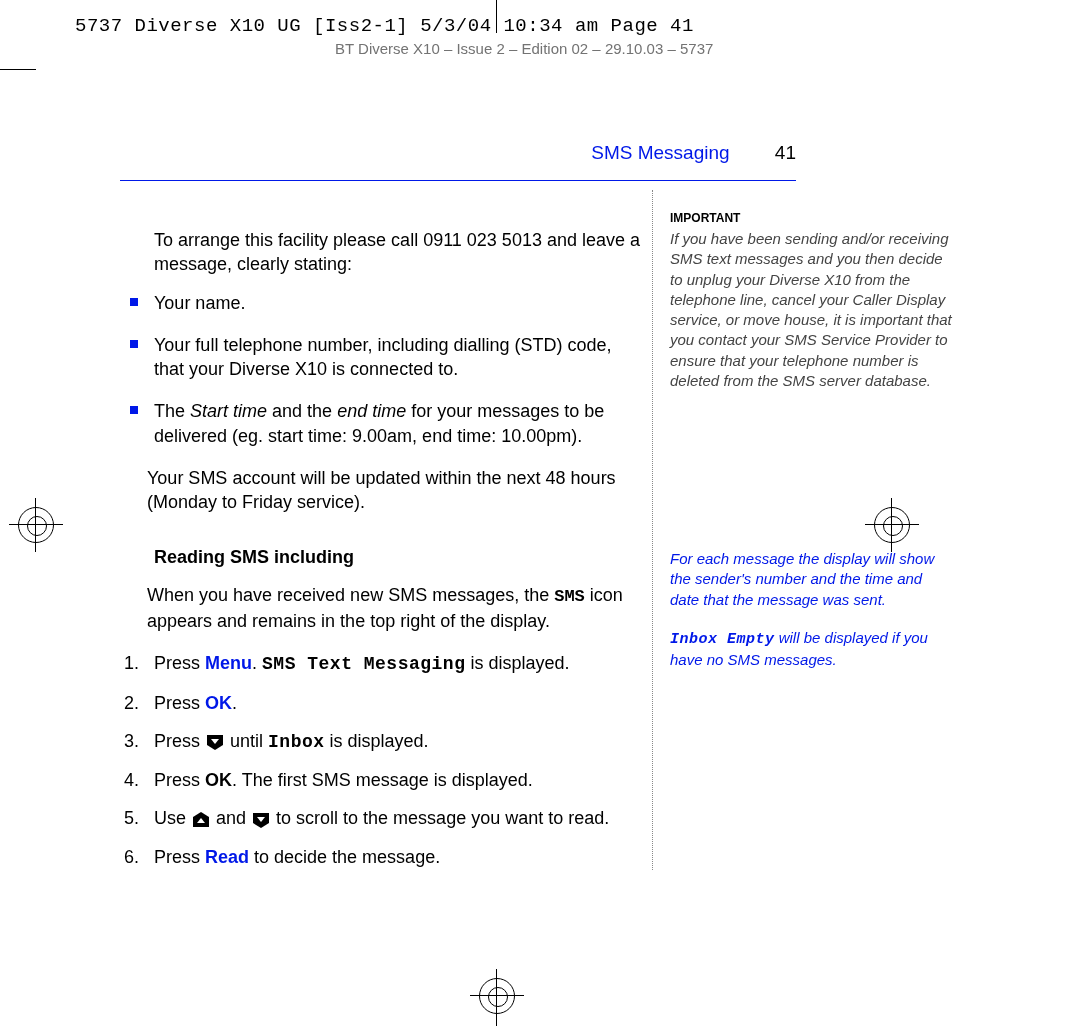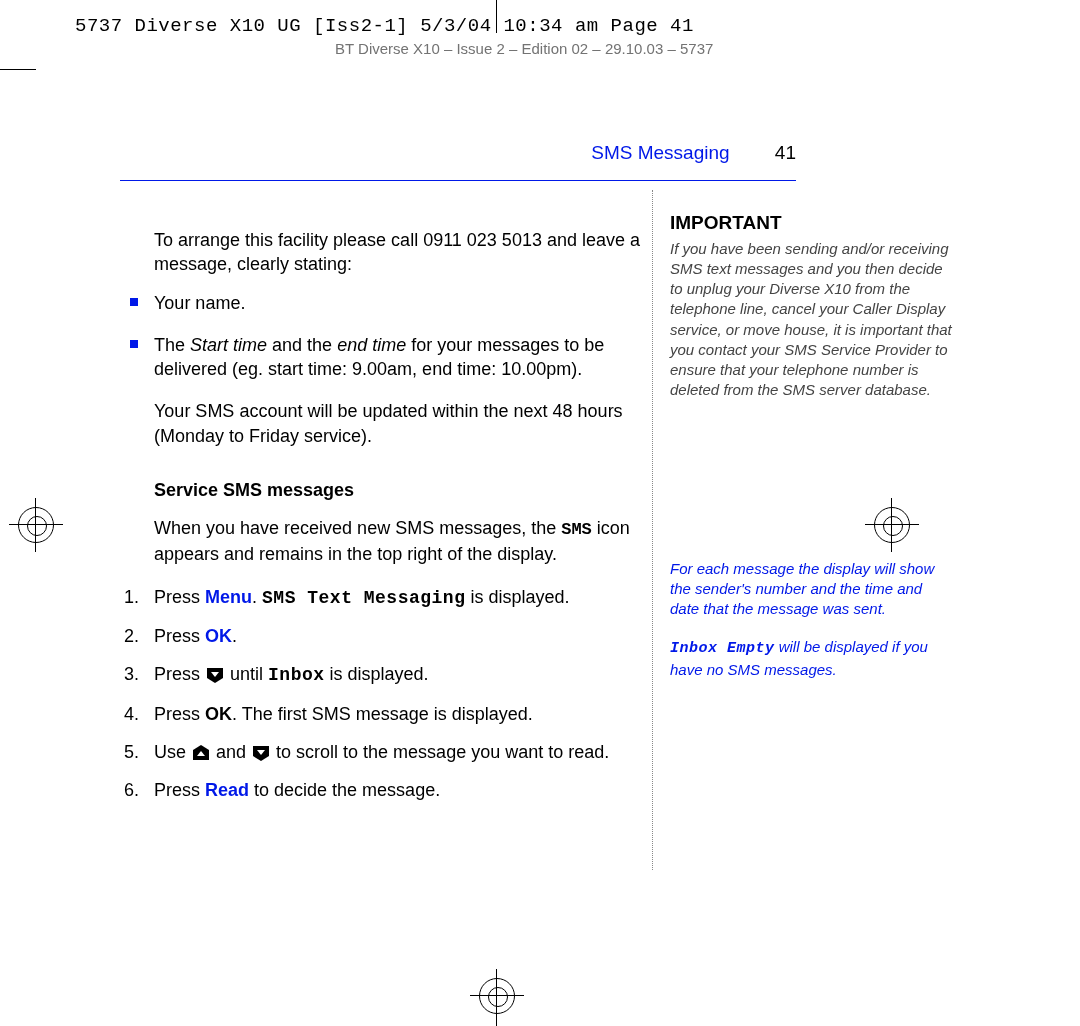--- a/index.html
+++ b/index.html
@@ -164,21 +164,21 @@
     line-height: 1.35;
     color: #444;
   }
   .col-divider {
     position: absolute;
     top: 190px;
     left: 652px;
     height: 680px;
     border-left: 1px dotted #888;
   }
-  .para { margin: 0 0 18px 34px; }
+  .para { margin: 0 0 18px 27px; }
   .intro { margin-left: 34px; margin-bottom: 14px; }
   ul.bullets { list-style: none; padding: 0; margin: 0 0 10px 0; }
   ul.bullets li { position: relative; padding-left: 34px; margin-bottom: 18px; }
   ul.bullets li .sq {
     position: absolute;
     left: 10px; top: 7px;
     width: 8px; height: 8px;
     background: #0018e8;
   }
   .subhead {
@@ -200,21 +200,21 @@
     font-family: 'Courier New', monospace;
     letter-spacing: 0.5px;
     font-weight: 600;
   }
   .sms-icon {
     font-family: 'Courier New', monospace;
     font-weight: bold;
     letter-spacing: 0;
     font-size: 17px;
   }
-  .right-head { font-weight: bold; font-size: 19px; color: #000; margin-bottom: 3px; }
+  .right-head { font-weight: bold; font-size: 12px; color: #000; margin-bottom: 3px; }
   .right-para { margin-bottom: 18px; font-style: italic; }
   .right-blue { color: #0018e8; }
   .arrow-down, .arrow-up {
     display: inline-block;
     vertical-align: middle;
   }
   .arrow-down svg, .arrow-up svg { display: block; }
 </style>
 </head>
 <body>
@@ -244,31 +244,31 @@
     </div>
   <div class="regmark-bottom">
       <div class="inner"></div>
     </div>
 
   <div class="col-left">
     <p class="intro">To arrange this facility please call 0911 023 5013 and leave a message, clearly stating:</p>
 
     <ul class="bullets">
       <li><span class="sq"></span><span>Your name.</span></li>
-      <li><span class="sq"></span></li>
+      <li><span class="sq"></span><span>Your full telephone number, including dialling (STD) code, that your Diverse X10 is connected to.</span></li>
       <li><span class="sq"></span>
         <span>
           <span>The </span><span class="italic">Start time</span><span> and the </span><span class="italic">end time</span><span> for your messages to be delivered (eg. start time: 9.00am, end time: 10.00pm).</span>
         </span>
       </li>
     </ul>
 
     <p class="para">Your SMS account will be updated within the next 48 hours (Monday to Friday service).</p>
 
-    <div class="subhead">Service SMS messages</div>
+    <div class="subhead">Reading SMS including</div>
 
     <p class="para">
       <span>When you have received new SMS messages, the </span><span class="sms-icon">SMS</span><span> icon appears and remains in the top right of the display.</span>
     </p>
 
     <ol class="steps">
       <li>
         <span>Press </span><span class="blue-bold">Menu</span><span>. </span><span class="lcd">SMS Text Messaging</span><span> is displayed.</span>
       </li>
       <li>

